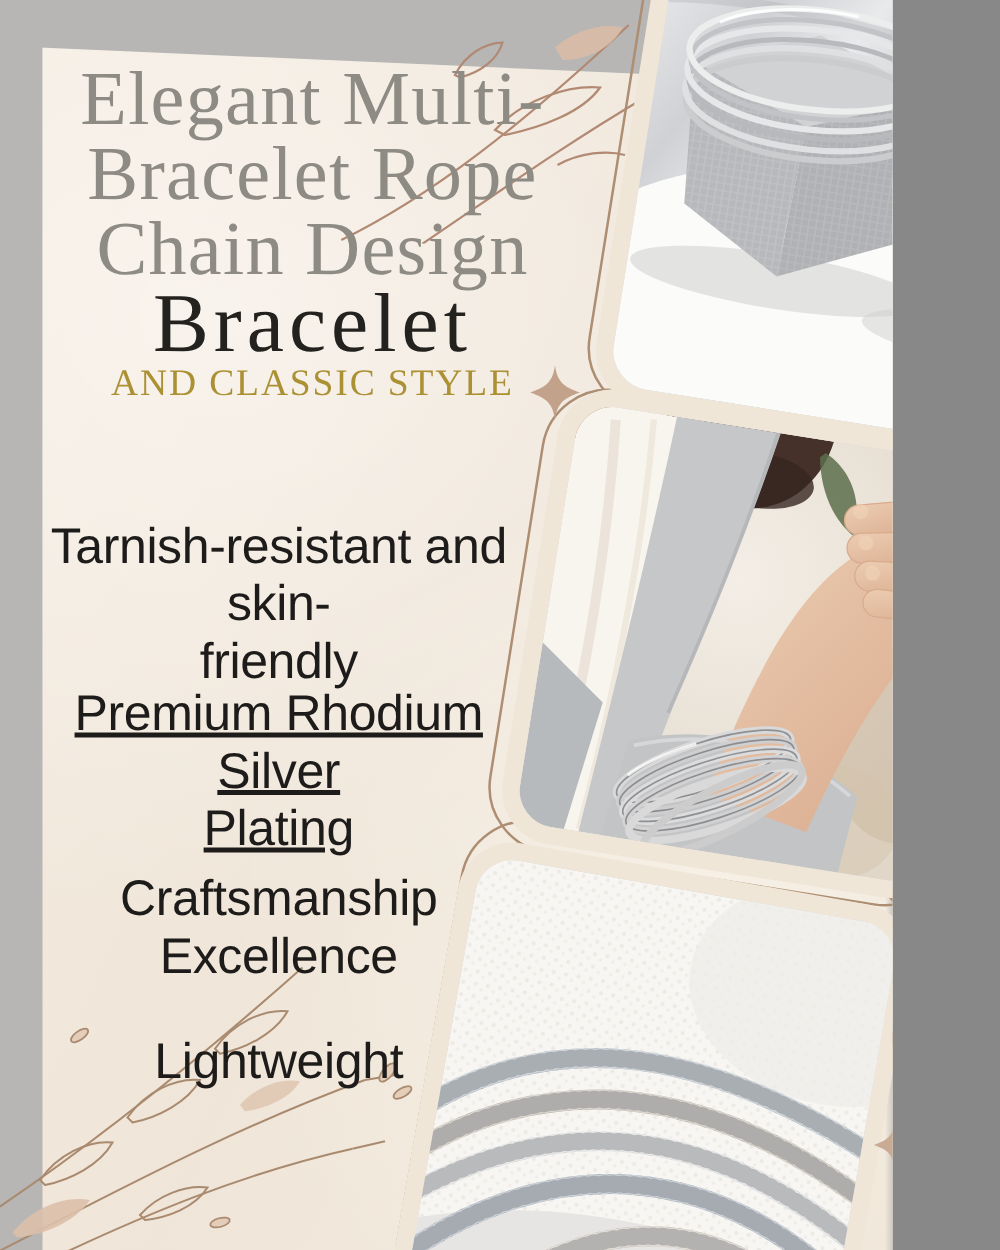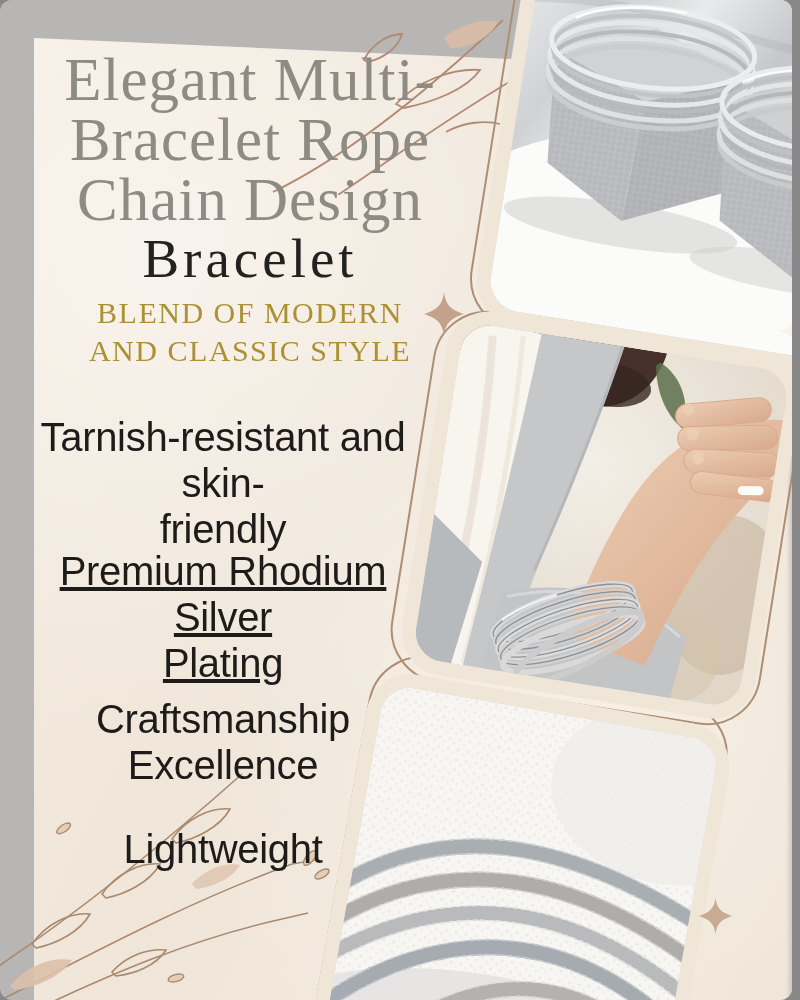--- a/index.html
+++ b/index.html
@@ -1,18 +1,18 @@
 <!DOCTYPE html>
 <html><head>
 <meta charset="utf-8">
 <style>
   html,body{margin:0;padding:0;background:#888;}
   .canvas{
-    position:relative;width:792px;height:1000px;overflow:hidden;
-    background:#b7b6b4;font-family:"Liberation Sans",sans-serif;border-radius:12px;
+    position:relative;width:714px;height:1000px;overflow:hidden;
+    background:#b7b6b4;font-family:"Liberation Sans",sans-serif;
   }
   
   .cream-panel{
     position:absolute;left:34px;top:0;width:766px;height:1000px;z-index:1;
     background:
       radial-gradient(140% 90% at 18% 25%, rgba(255,255,255,.45), rgba(255,255,255,0) 55%),
       radial-gradient(90% 60% at 70% 75%, rgba(255,252,246,.35), rgba(255,255,255,0) 60%),
       linear-gradient(115deg,#f5ece1 0%,#efe5d8 45%,#f3eade 70%,#eee4d6 100%);
   }
   .gray-band{
@@ -46,21 +46,21 @@
   .sparkle2{left:699px;top:898px;width:33px;height:36px;}
   .sparkle3{left:780px;top:310px;width:38px;height:42px;}
   
   .title{position:absolute;left:40px;top:50px;width:420px;text-align:center;z-index:20;}
   .t-line{
     font-family:"Liberation Serif",serif;font-weight:400;
     font-size:61px;line-height:60px;color:#8d8b83;letter-spacing:1px;white-space:nowrap;
   }
   .t-product{
     font-family:"Liberation Serif",serif;font-weight:400;
-    font-size:55px;line-height:58px;color:#24221f;letter-spacing:4px;
+    font-size:67px;line-height:58px;color:#24221f;letter-spacing:4px;
   }
   .t-tag{
     font-family:"Liberation Serif",serif;font-weight:400;
     font-size:30px;line-height:38px;color:#ab9134;letter-spacing:1.5px;margin-top:6px;white-space:nowrap;
   }
   .feature{
     position:absolute;left:8px;width:430px;text-align:center;z-index:20;
     color:#1e1c1a;font-size:40px;line-height:46px;font-weight:500;letter-spacing:-0.3px;
   }
   .feature1{top:414px;}
@@ -285,21 +285,20 @@
     <svg width="38" height="42" viewBox="0 0 44 48">
         <path d="M22,0 C24,14 29,19 44,24 C29,29 24,34 22,48 C20,34 15,29 0,24 C15,19 20,14 22,0 Z" fill="#f7f1e8"></path>
       </svg>
   </div>
 
   <div class="title">
     <div class="t-line">Elegant Multi-</div>
     <div class="t-line">Bracelet Rope</div>
     <div class="t-line">Chain Design</div>
     <div class="t-product">Bracelet</div>
-    <div class="t-tag">BLEND OF MODERN</div>
     <div class="t-tag" style="margin-top:0;">AND CLASSIC STYLE</div>
   </div>
 
   <div class="feature feature1">
     <div>Tarnish-resistant and skin-</div>
     <div>friendly</div>
   </div>
   <div class="feature feature2">
     <div>Premium Rhodium Silver</div>
     <div>Plating</div>

